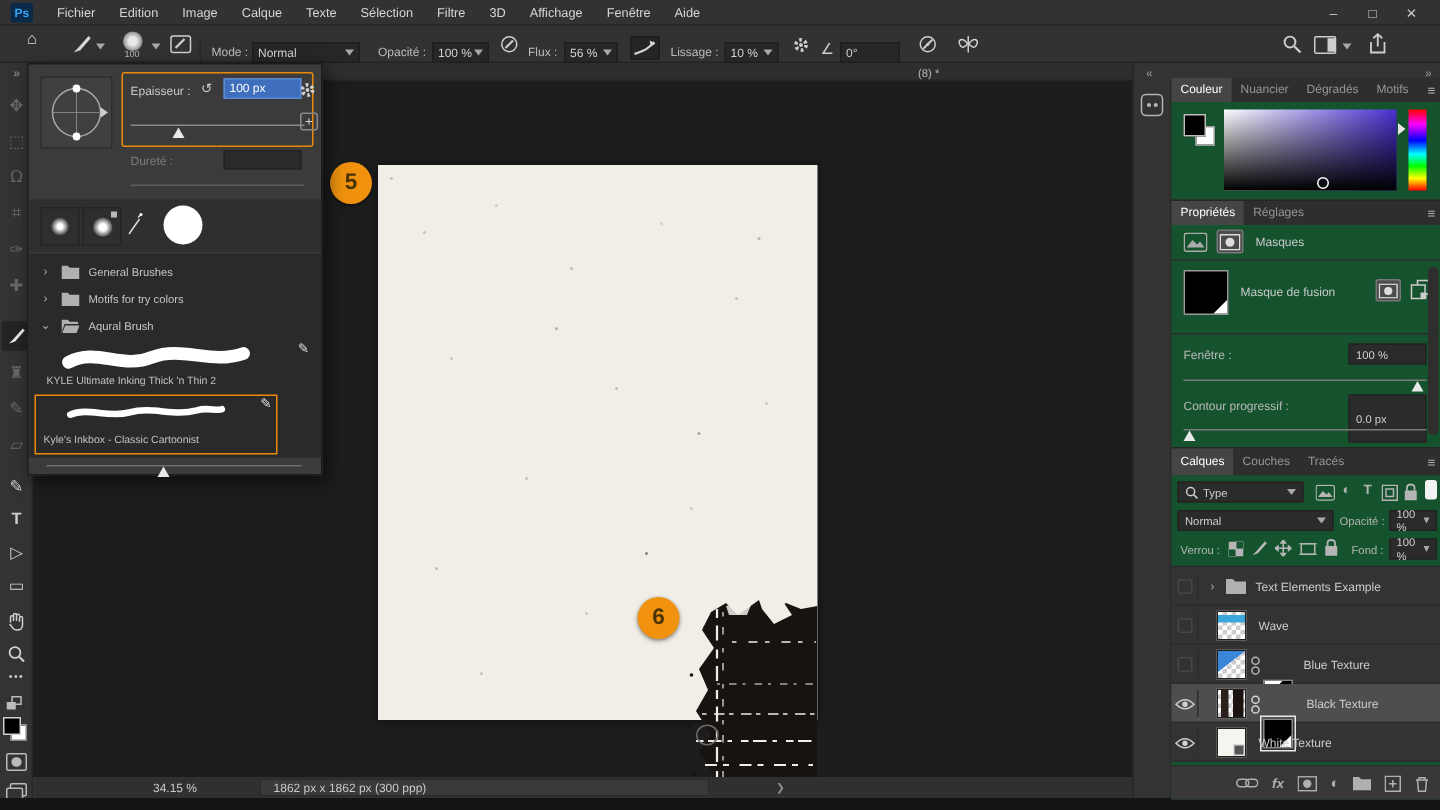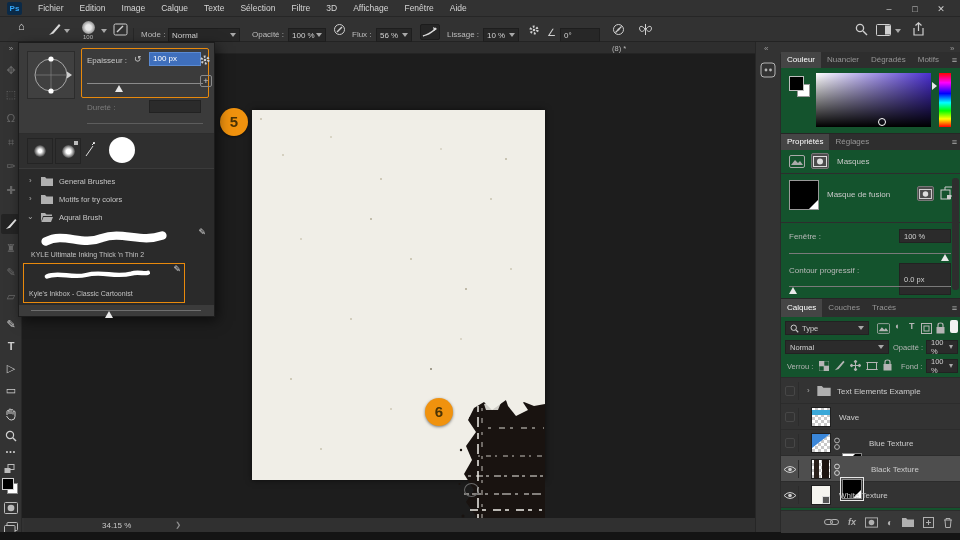--- a/index.html
+++ b/index.html
@@ -240,20 +240,23 @@
           <circle cx="12" cy="20" r="1" fill="#191310"></circle>
       </svg>
       <div id="cursor-circle" class="abs" style="left:212px;top:373px;"></div>
     </div>
     <div class="badge abs" style="left:198px;top:54px;">5</div>
     <div class="badge abs" style="left:403px;top:344px;">6</div>
   </div>
 
   <div id="statusbar" class="abs">
     <span style="margin-left:78px;color:#c9c9c9;font-size:8px;">34.15 %</span>
+    <div id="status-info-box" style="margin-left:42px;width:300px;">
+      <span style="color:#c9c9c9;font-size:8px;">1862 px x 1862 px (300 ppp)</span>
+    </div>
     <span style="margin-left:44px;color:#8f8f8f;font-size:7px;">❯</span>
   </div>
   <div id="bottom-edge" class="abs"></div>
 
   <div id="brush-popup" class="abs">
     <div class="abs" style="left:8px;top:8px;width:48px;height:48px;background:#404040;border:1px solid #2c2c2c;">
       <svg width="46" height="46" viewBox="0 0 46 46">
           <circle cx="23" cy="23" r="16" fill="none" stroke="#a8a8a8"></circle>
           <path d="M23 7 V39 M7 23 H39" stroke="#8a8a8a" stroke-width="0.6"></path>
           <circle cx="23" cy="7" r="2.6" fill="#fff"></circle>

